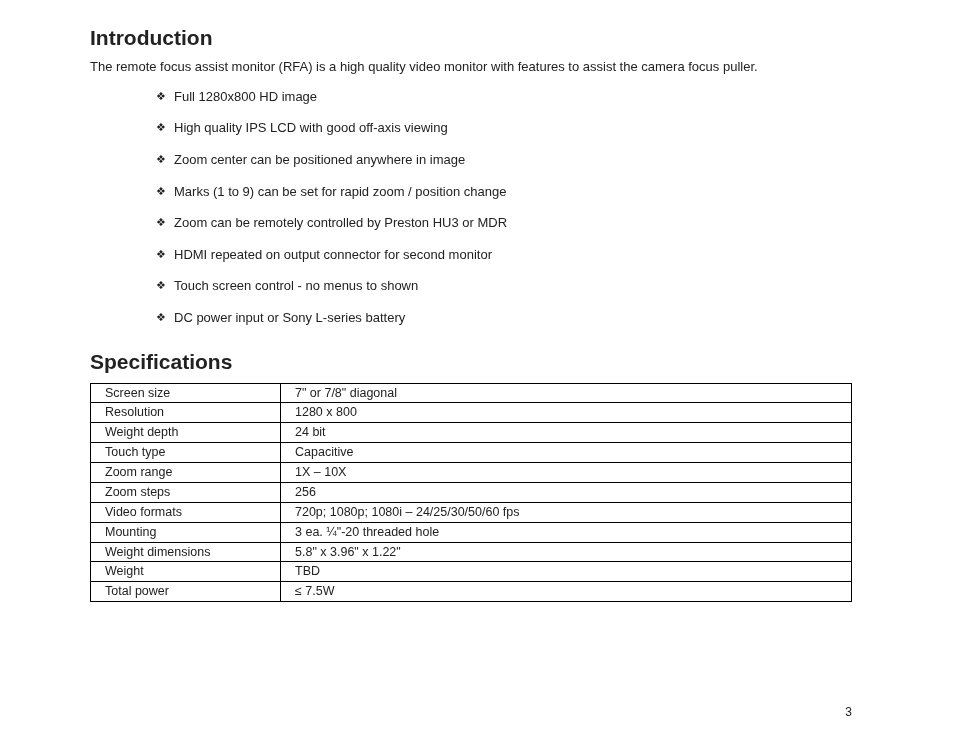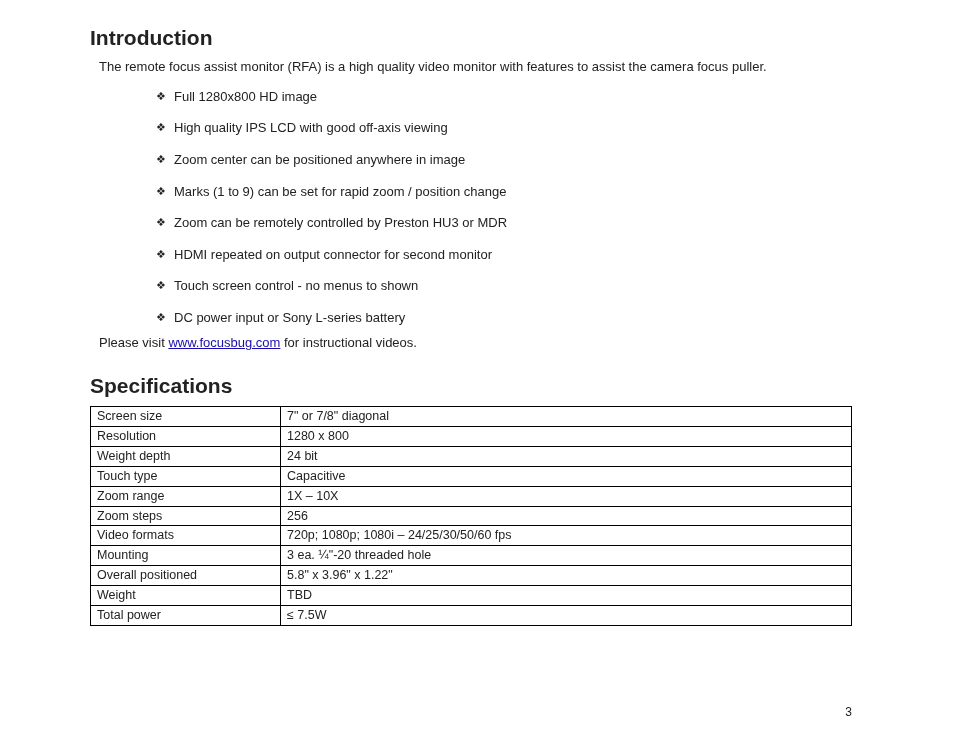--- a/index.html
+++ b/index.html
@@ -17,21 +17,21 @@
     width: 942px;
     min-height: 738px;
     box-sizing: border-box;
     padding: 24px 90px 40px 90px;
   }
   h2.intro {
     font-size: 21px;
     font-weight: 700;
     margin: 0 0 6px 0;
   }
-  .body-text { margin: 0 0 6px 9px; }
+  .body-text { margin: 0 0 6px 0; }
   ul.features {
     list-style: none;
     margin: 0 0 6px 0;
     padding: 0 0 0 66px;
   }
   ul.features li {
     position: relative;
     padding: 0 0 2px 18px;
     margin-top: 12px;
   }
@@ -53,21 +53,21 @@
     margin: 20px 0 6px 0;
   }
   table.spec {
     border-collapse: collapse;
     width: 100%;
     table-layout: fixed;
     font-size: 12.5px;
   }
   table.spec td {
     border: 1px solid #000;
-    padding: 1px 6px 1px 6px;
+    padding: 1px 6px 1px 14px;
     vertical-align: top;
     white-space: nowrap;
     overflow: hidden;
   }
   table.spec col.c1 { width: 190px; }
   .page-num {
     position: absolute;
     right: 90px;
     bottom: 18px;
     font-size: 12px;
@@ -86,23 +86,20 @@
     <li>Full 1280x800 HD image</li>
     <li>High quality IPS LCD with good off-axis viewing</li>
     <li>Zoom center can be positioned anywhere in image</li>
     <li>Marks (1 to 9) can be set for rapid zoom / position change</li>
     <li>Zoom can be remotely controlled by Preston HU3 or MDR</li>
     <li>HDMI repeated on output connector for second monitor</li>
     <li>Touch screen control - no menus to shown</li>
     <li>DC power input or Sony L-series battery</li>
   </ul>
 
-  <p class="body-text">
-    <span>Please visit </span><a class="link" href="#">www.focusbug.com</a><span> for instructional videos.</span>
-  </p>
 
 
   <h2 class="spec-head">Specifications</h2>
 
   <table class="spec">
     <colgroup>
         <col class="c1">
         <col>
       </colgroup>
     <tbody>
@@ -132,21 +129,21 @@
       </tr>
       <tr>
         <td>Video formats</td>
         <td>720p; 1080p; 1080i – 24/25/30/50/60 fps</td>
       </tr>
       <tr>
         <td>Mounting</td>
         <td>3 ea. ¼"-20 threaded hole</td>
       </tr>
       <tr>
-        <td>Overall positioned</td>
+        <td>Weight dimensions</td>
         <td>5.8" x 3.96" x 1.22"</td>
       </tr>
       <tr>
         <td>Weight</td>
         <td>TBD</td>
       </tr>
       <tr>
         <td>Total power</td>
         <td>≤ 7.5W</td>
       </tr>

